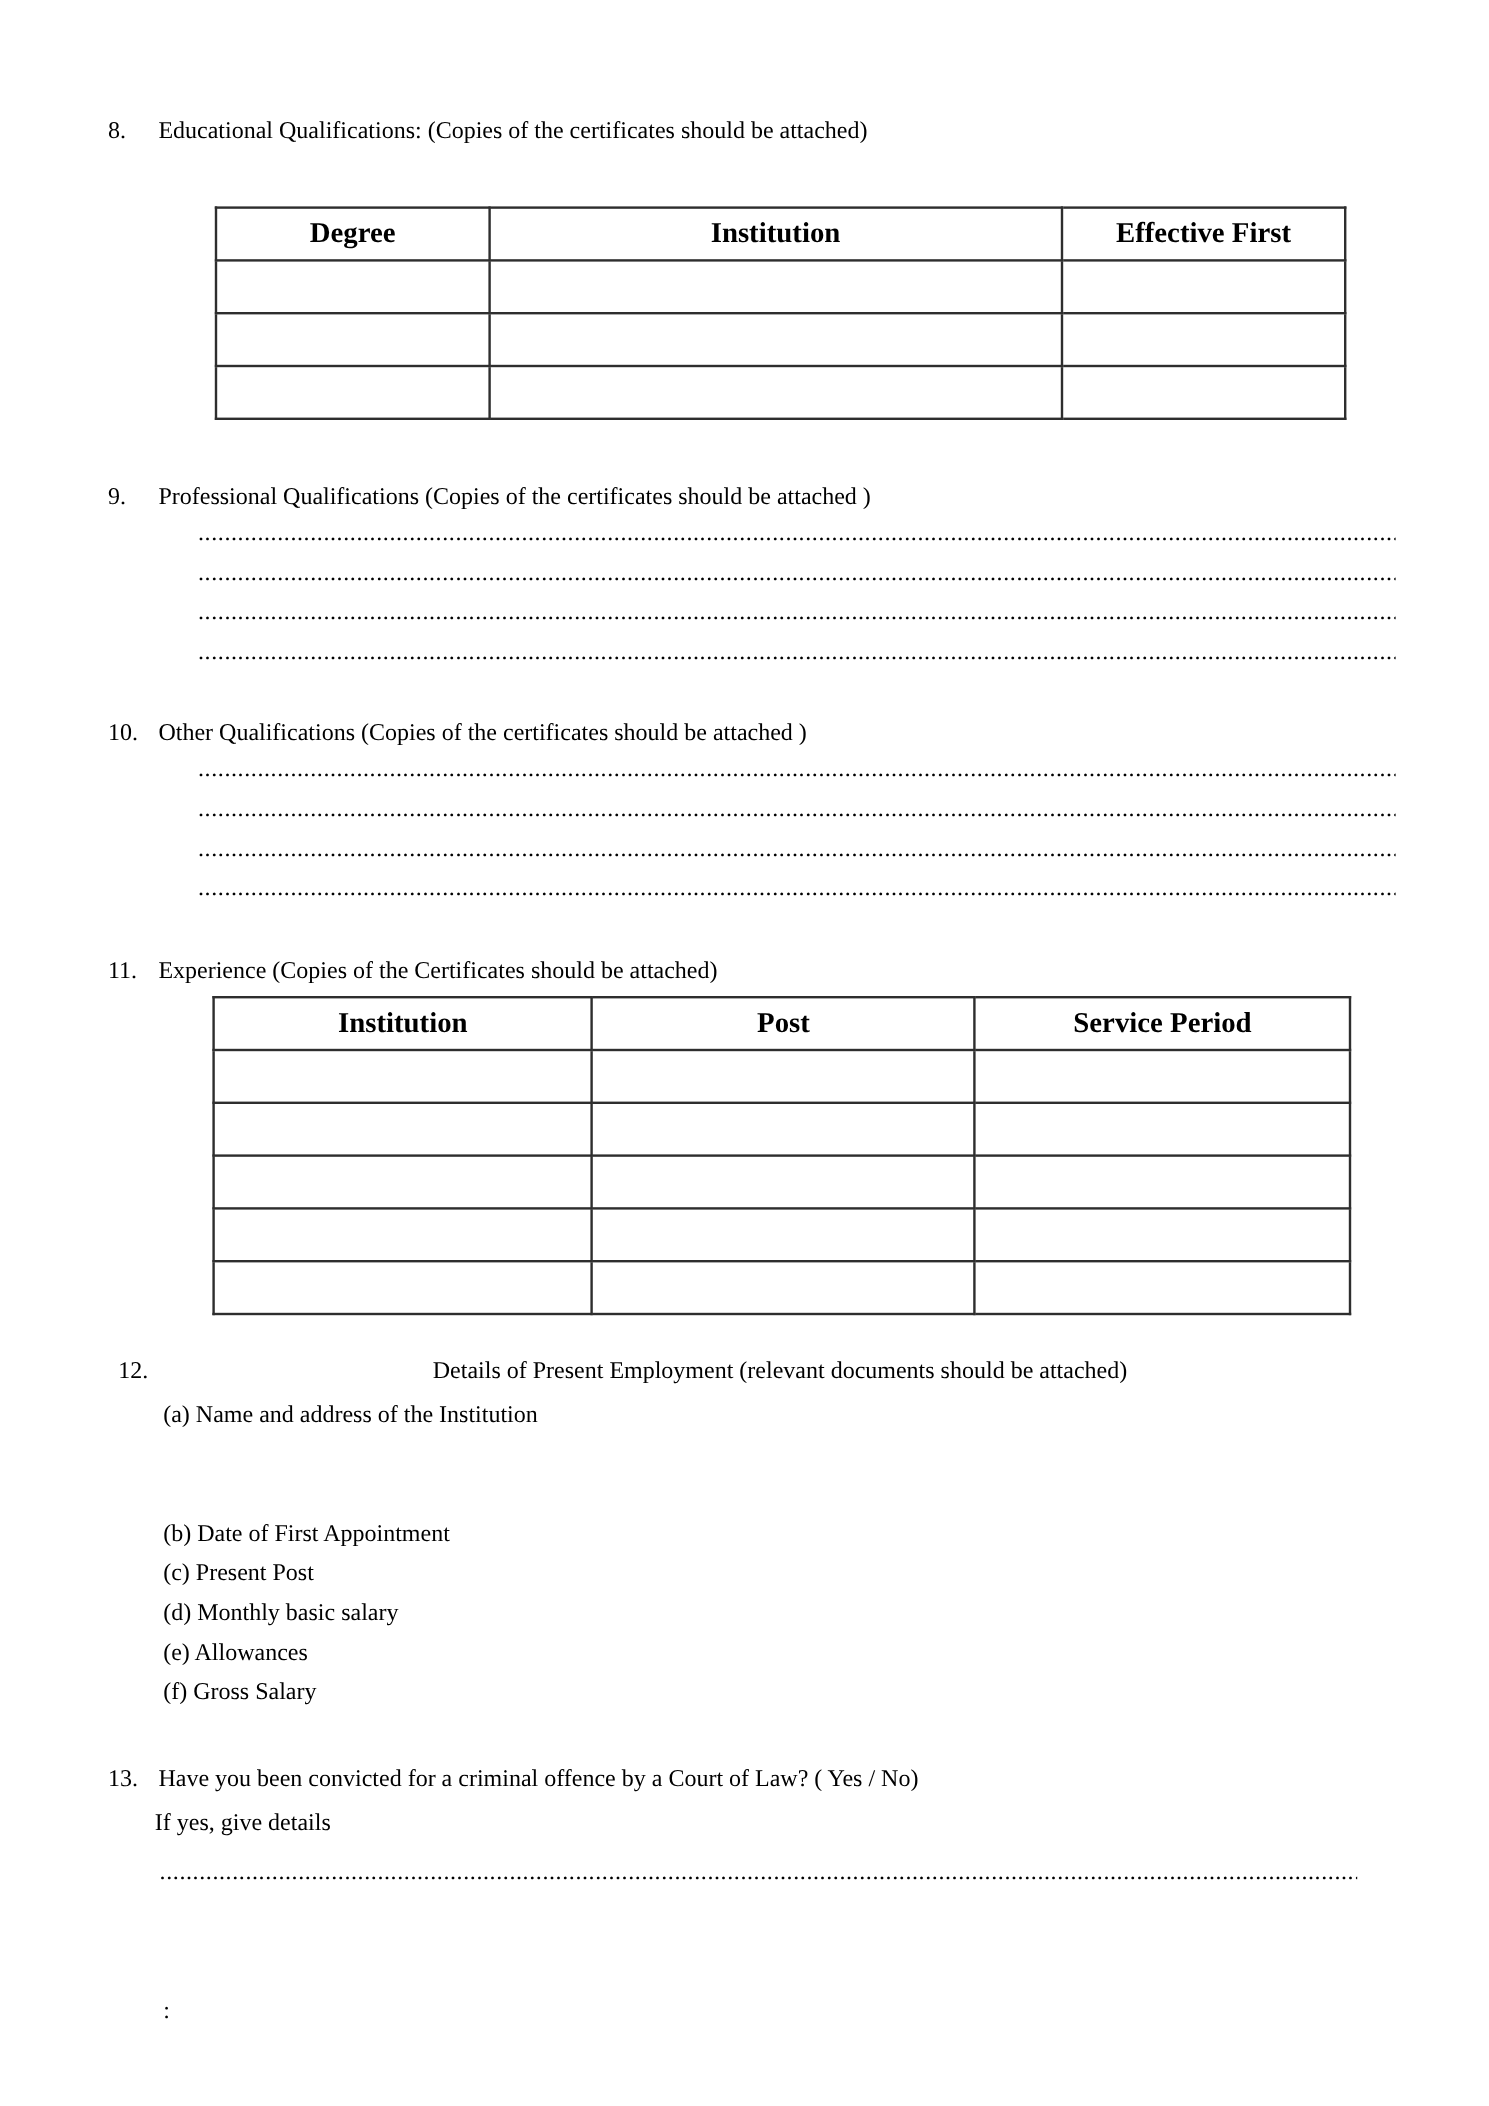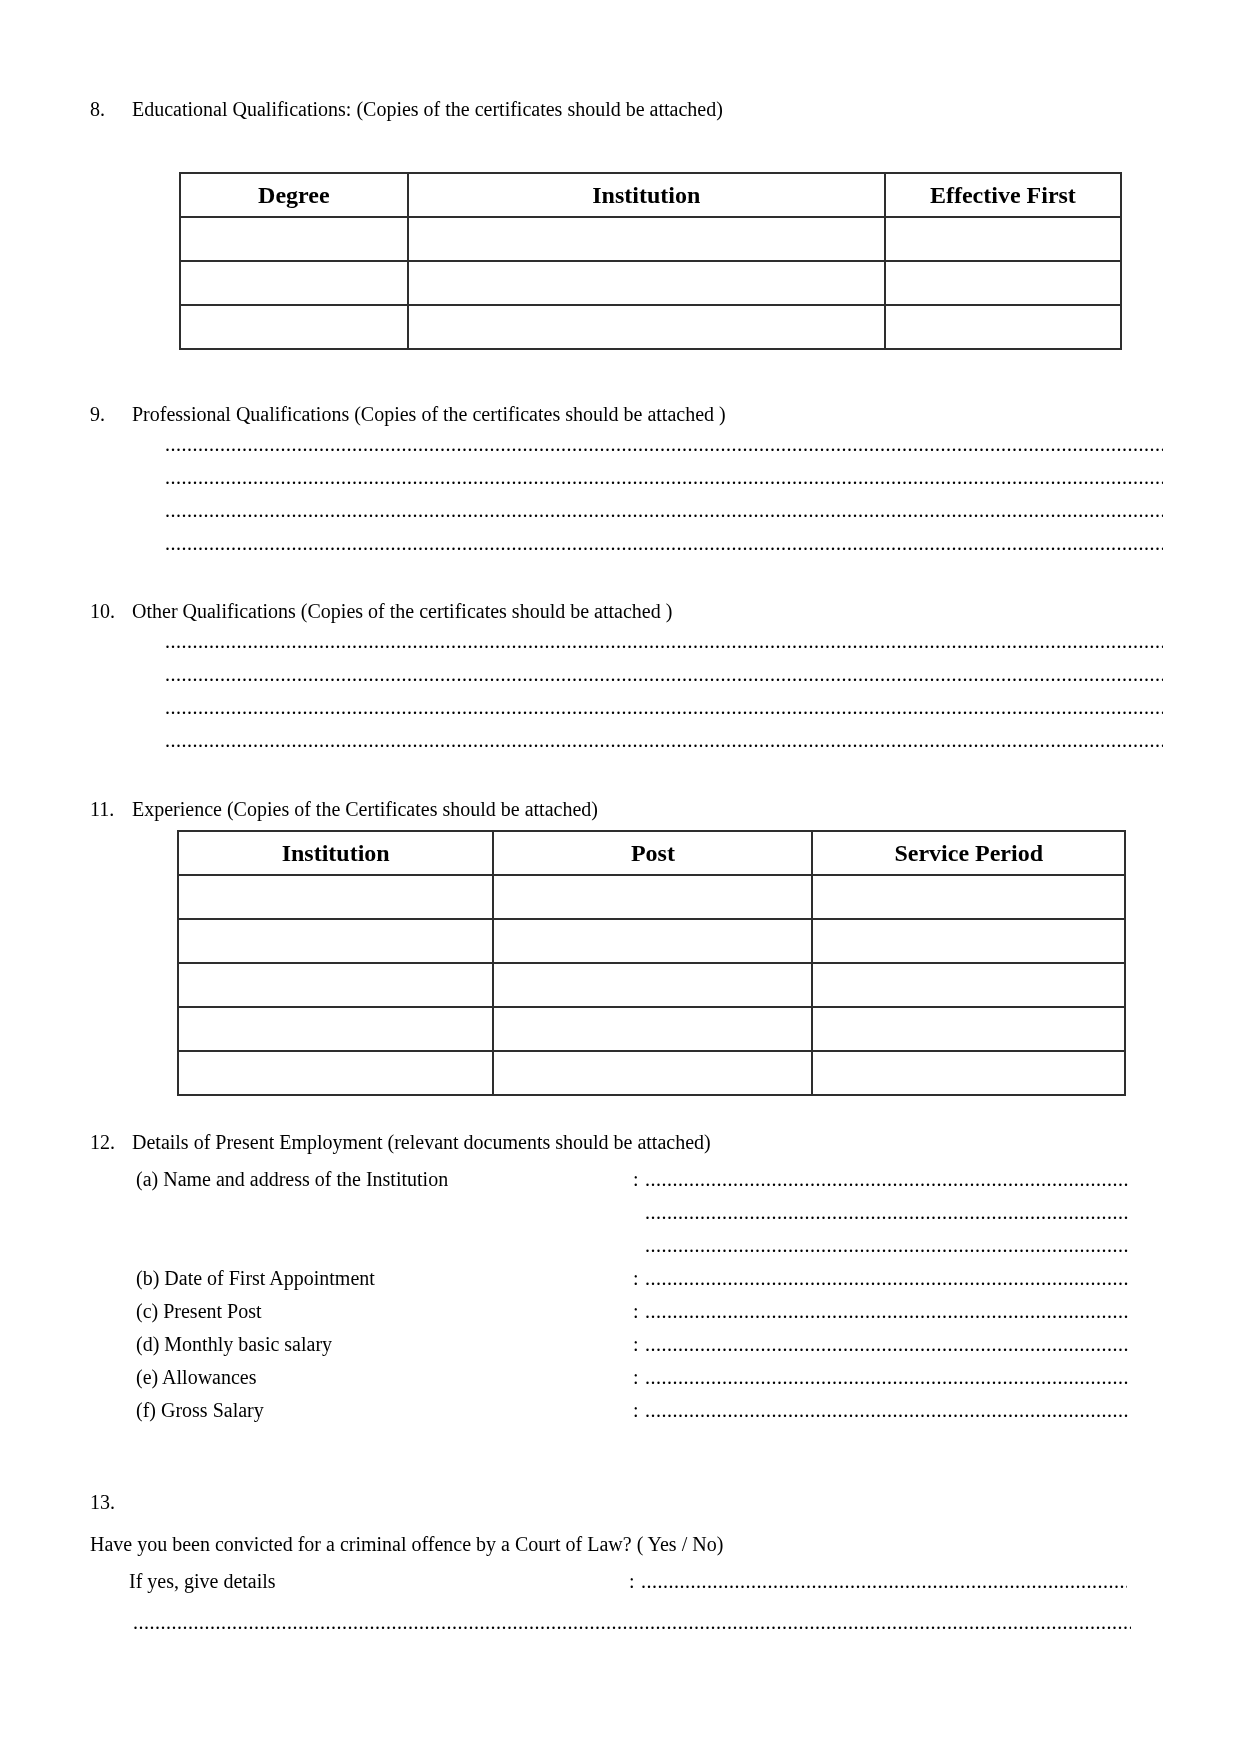--- a/index.html
+++ b/index.html
@@ -50,42 +50,42 @@
   .dotline {
     height: 33px;
     line-height: 33px;
     overflow: hidden;
     white-space: nowrap;
     letter-spacing: 0.5px;
   }
 
   
   .fields { margin: 7px 0 0 46px; width: 994px; }
-  .field-row { display: flex; height: 33px; line-height: 33px; }
+  .field-row { display: flex; height: 33px; line-height: 33px; flex-direction: column; }
   .field-label { flex: 0 0 497px; overflow: hidden; white-space: nowrap; }
   .field-colon { flex: 0 0 12px; }
   .field-dots {
     flex: 1;
     overflow: hidden;
     white-space: nowrap;
     letter-spacing: 0.5px;
   }
   .field-row.cont .field-label { flex: 0 0 509px; }
 
   
   .s13-fields { margin: 7px 0 0 39px; width: 998px; }
   .s13-fields .field-label { flex: 0 0 500px; }
   .s13-full-line { margin: 8px 0 0 43px; width: 998px; }
 
   
   .mt-h9  { margin-top: 51px; }
   .mt-h10 { margin-top: 38px; }
   .mt-h11 { margin-top: 39px; justify-content: flex-end; }
-  .mt-h12 { margin-top: 33px; }
-  .mt-h13 { margin-top: 62px; flex-direction: column; }
+  .mt-h12 { margin-top: 33px; text-align: center; }
+  .mt-h13 { margin-top: 42px; }
 </style>
 </head>
 <body>
 
 <div class="page">
 
   <div class="heading">
     <span class="num">8.</span>
     <span class="title">Educational Qualifications: (Copies of the certificates should be attached)</span>
   </div>

